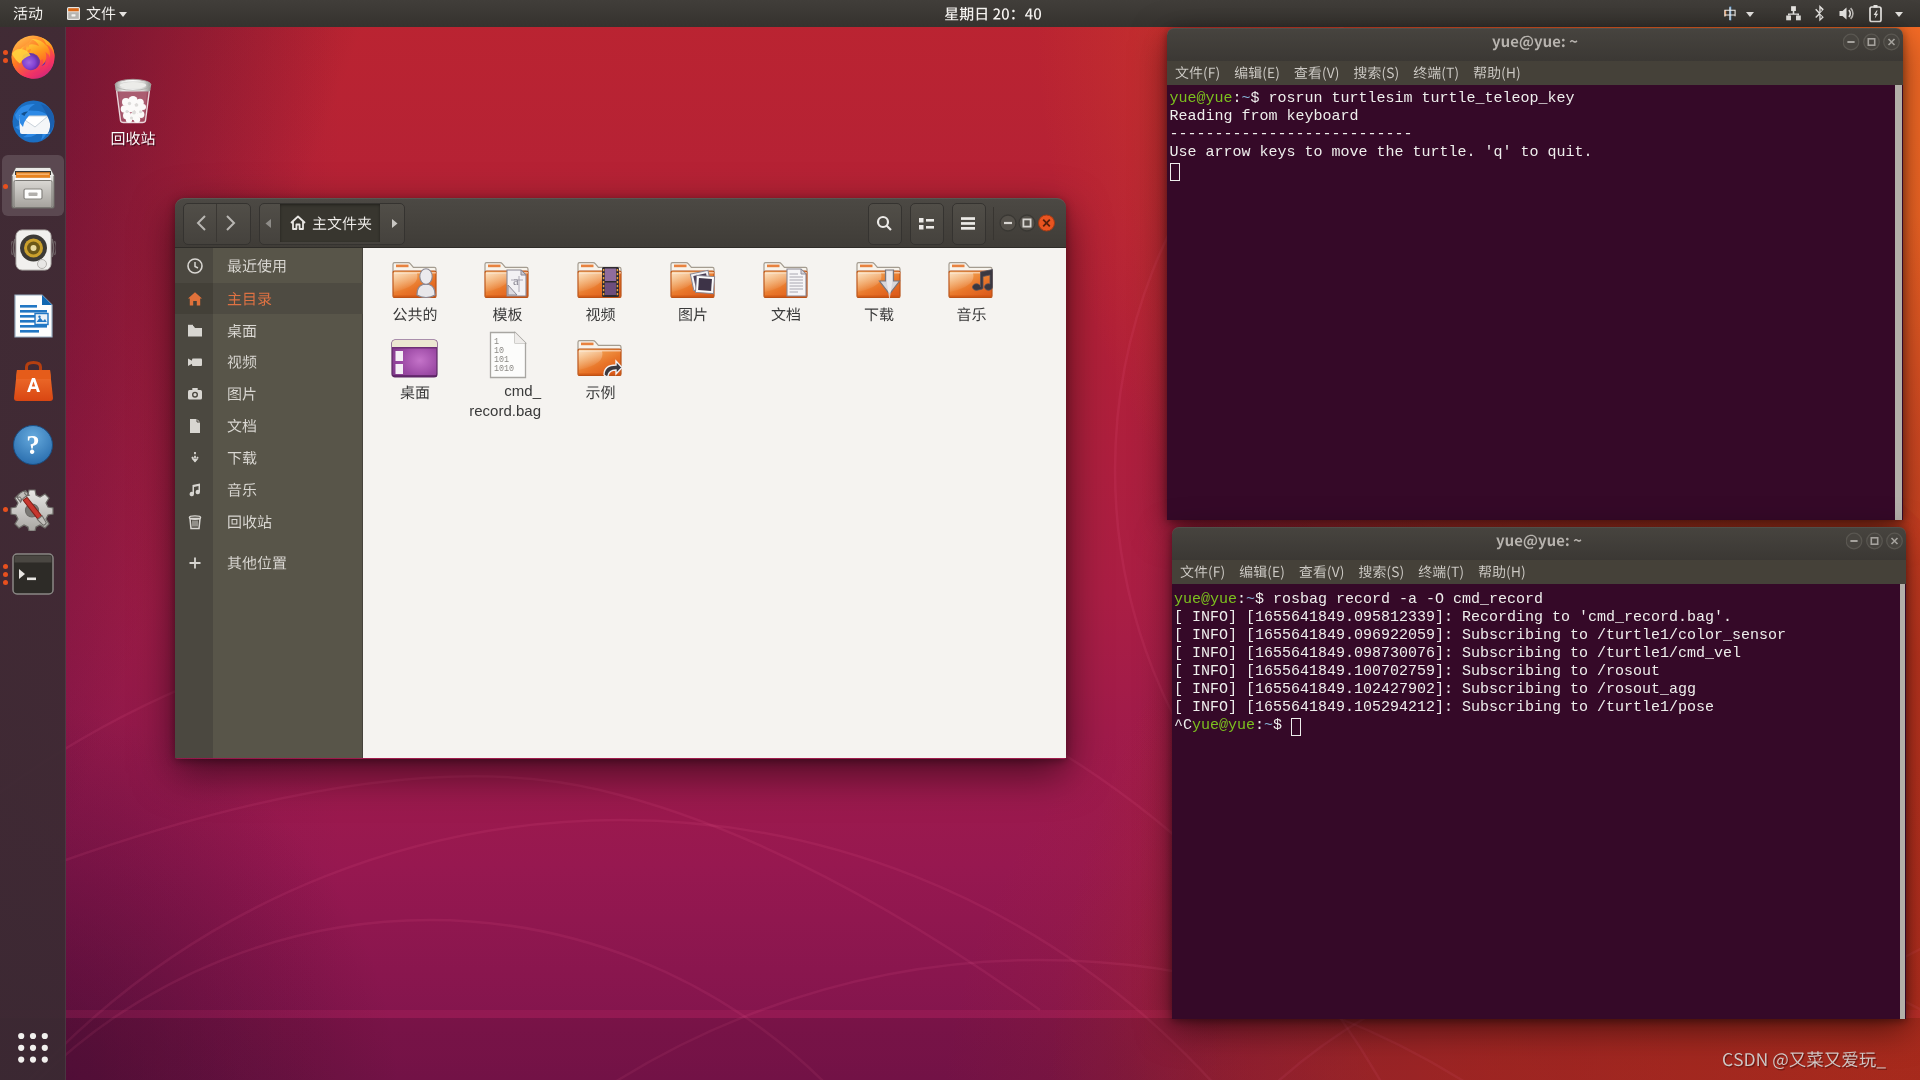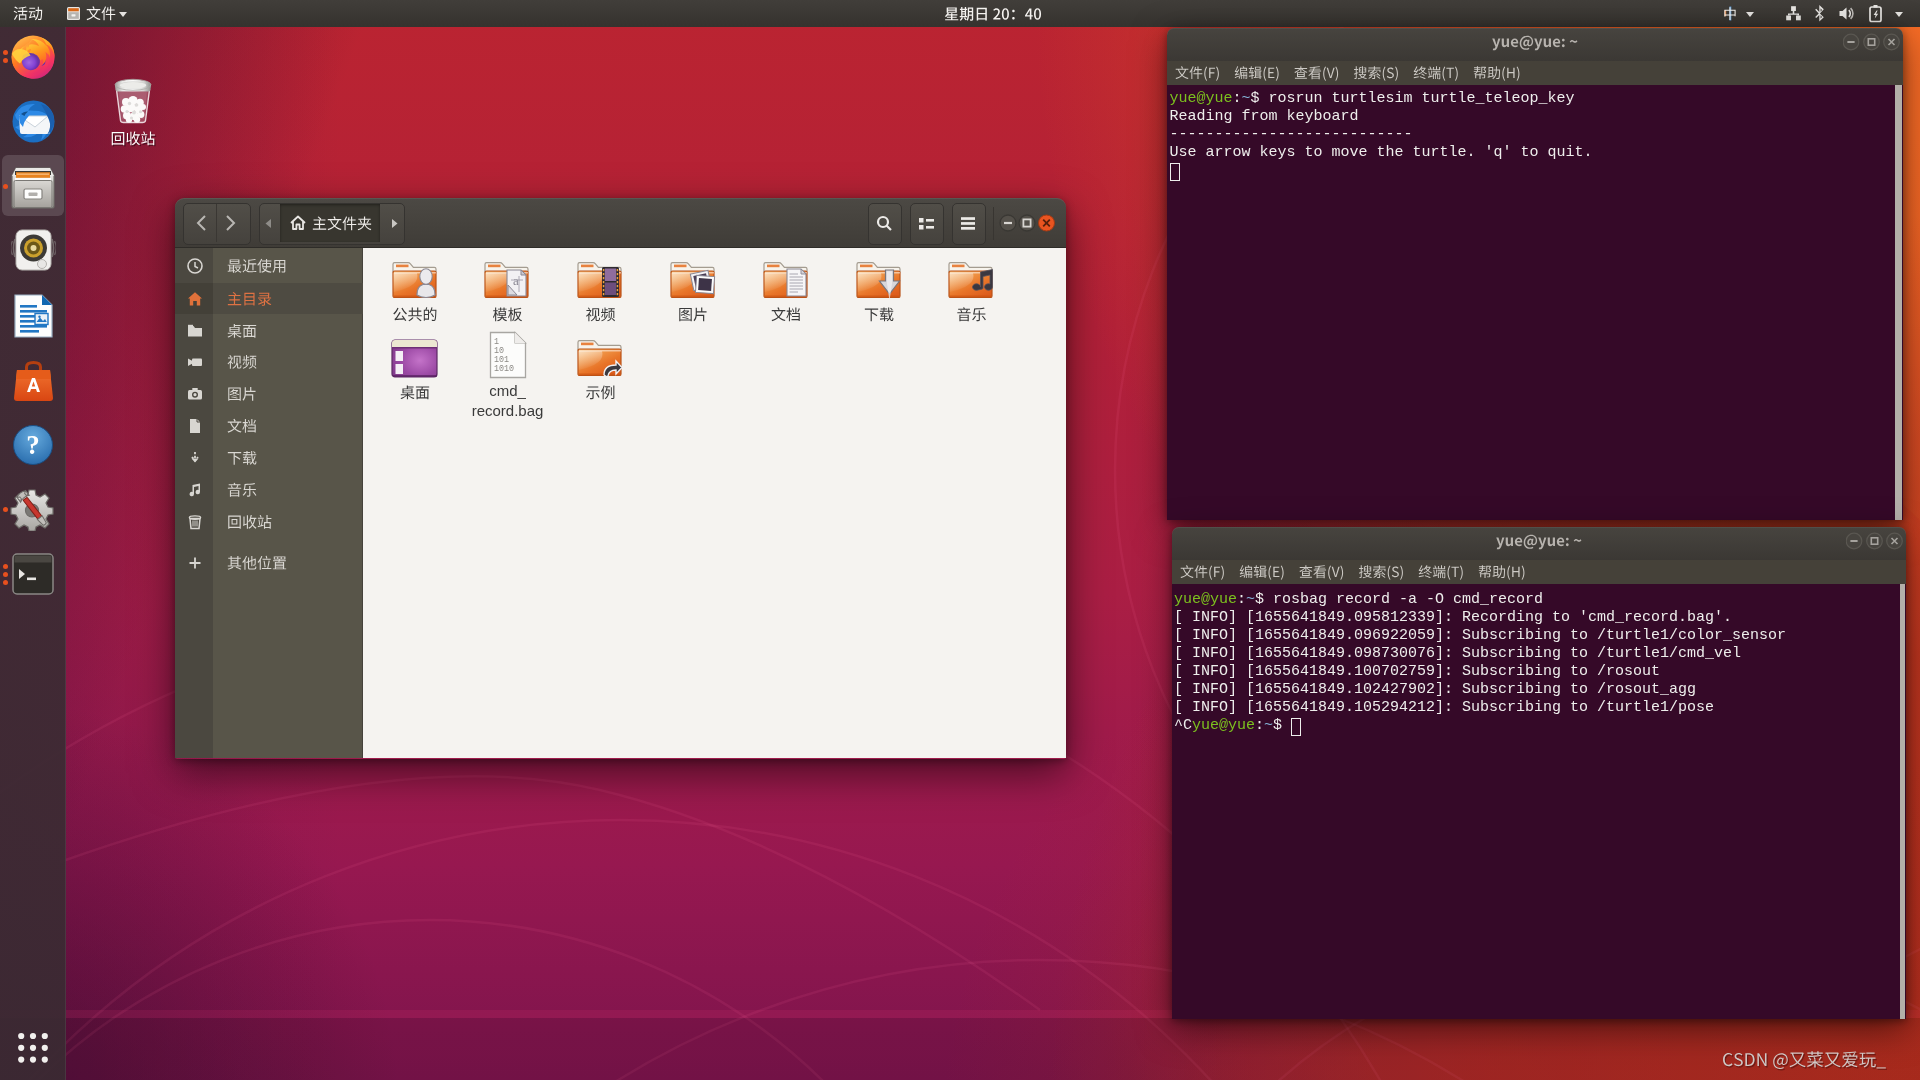--- a/index.html
+++ b/index.html
@@ -542,21 +542,21 @@
 <path d="M1.5 1.5 L26 1.5 L36.5 12 L36.5 46.5 L1.5 46.5 Z" fill="#fcfcfb" stroke="#a8a6a2" stroke-width="1.3"></path>
 <path d="M26 1.5 L26 12 L36.5 12 Z" fill="#e2e0dd" stroke="#a8a6a2" stroke-width="1.1"></path>
 <path d="M26 1.5 L36.5 12 L26 12 Z" fill="#efedeb"></path>
 <g font-family="Liberation Mono,monospace" font-size="8.4" fill="#8c8a86">
 <text x="5" y="13">1</text>
         <text x="5" y="22">10</text>
         <text x="5" y="31">101</text>
         <text x="5" y="40">1010</text>
 </g>
 </svg>
-    <div class="abs" style="left:450px;top:381px;width:115px;height:42px;text-align:center;font:15px 'Liberation Sans',sans-serif;color:#3a3a3a;line-height:20px">cmd_<br>record.bag</div>
+    <div class="abs" style="left:426px;top:381px;width:115px;height:42px;text-align:right;font:15px 'Liberation Sans',sans-serif;color:#3a3a3a;line-height:20px">cmd_<br>record.bag</div>
     <svg class="abs" style="left:576px;top:338px" width="48" height="40" viewBox="0 0 48 40">
       <path d="M2 12 L2 4.2 Q2 2.6 3.6 2.6 L17 2.6 Q18.4 2.6 19.4 3.8 L22.4 7.4 L43.4 7.4 Q45 7.4 45 9 L45 12 Z" fill="#f7f3ec" stroke="#a49c90" stroke-width="1.2"></path>
       <rect x="5" y="4.6" width="12.5" height="2.6" fill="#e8823f"></rect>
       <rect x="2" y="11" width="43" height="26.5" rx="1.6" fill="url(#fbody)" stroke="#b9541a" stroke-width="1.2"></rect>
       <path d="M3 12 L45 12 L45 13.5 L3 13.5 Z" fill="#ffffff" opacity="0.5"></path>
       <path d="M2.6 13 L26 13 Q30 26 2.6 32 Z" fill="url(#fgloss)"></path>
       <path d="M3 35.5 L44 35.5 L44 36.5 Q44 37.5 43 37.5 L4 37.5 Q3 37.5 3 36.5 Z" fill="#c8500f" opacity="0.6"></path>
       <g transform="translate(27,23)">
   <path d="M1 14 Q1 4 13 4 L13 0 L19 6.5 L13 13 L13 9 Q6 9 5 15 Q4.5 17 1 14" fill="#3c3a40" stroke="#f2f1f3" stroke-width="1.4"></path>
  </g>

